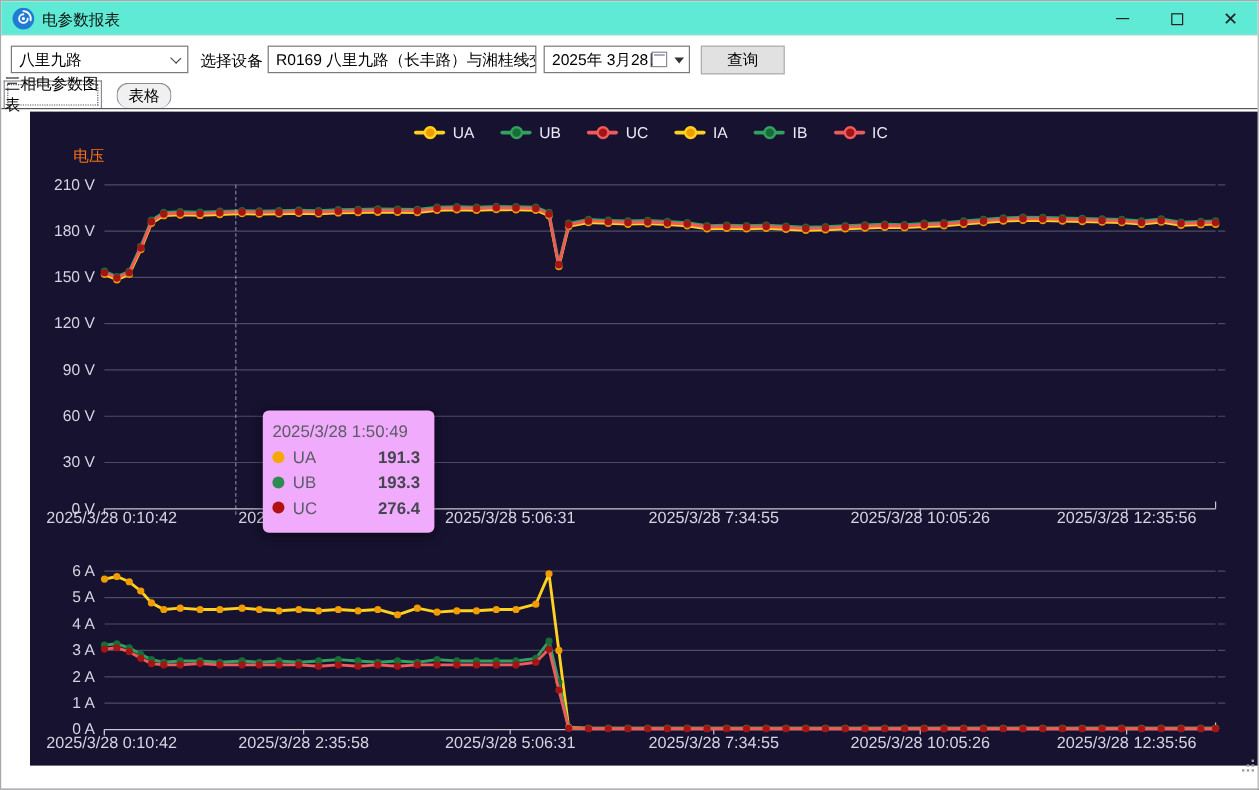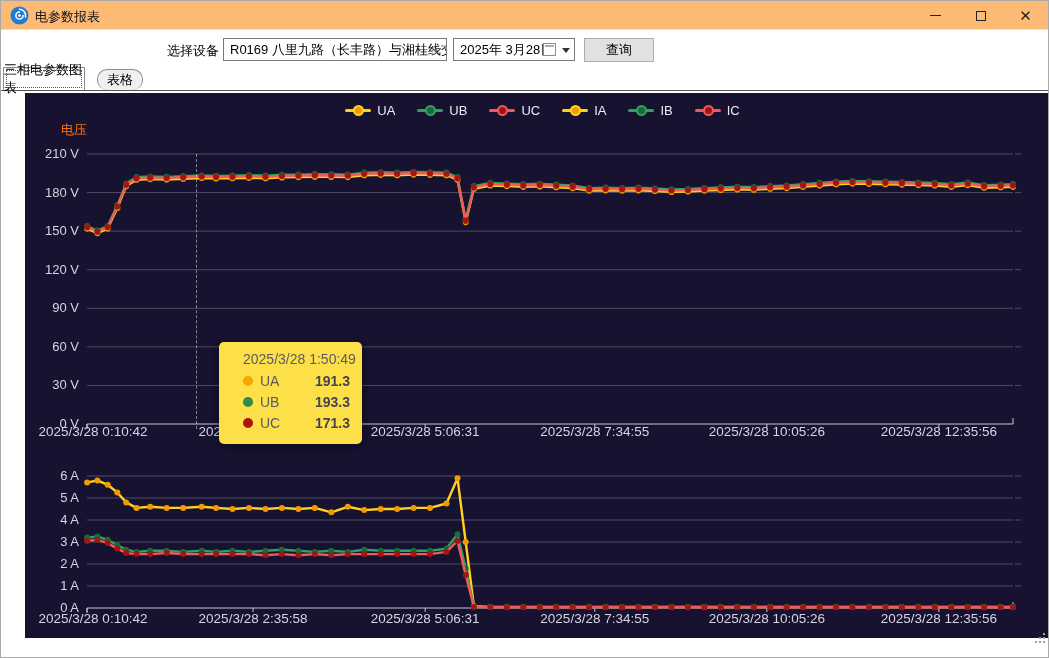--- a/index.html
+++ b/index.html
@@ -1,21 +1,21 @@
 <!DOCTYPE html>
 <html><head>
 <meta charset="utf-8">
 <style>
   * { margin:0; padding:0; box-sizing:border-box; }
   html,body { width:1049px; height:658px; overflow:hidden; }
   body { font-family:"Liberation Sans","DejaVu Sans",sans-serif; background:#f0f0f0; }
   .window { position:relative; width:1049px; height:658px; background:#ffffff; border:1px solid #a9a9a9; overflow:hidden; }
 
   
-  .titlebar { position:absolute; top:0; left:0; right:0; height:29px; background:#fdba74; border-bottom:1px solid #e3e3e3; }
+  .titlebar { position:absolute; top:0; left:0; right:0; height:29px; background:#5eead4; border-bottom:1px solid #e3e3e3; }
   .app-icon { position:absolute; left:9px; top:5px; width:19px; height:19px; }
   .title-text { position:absolute; left:34px; top:7px; font-size:13px; color:#111; }
   .win-btn { position:absolute; top:0; width:45px; height:29px; display:flex; align-items:center; justify-content:center; color:#222; cursor:pointer; }
   .btn-min { right:90px; } .btn-max { right:45px; } .btn-close { right:0; font-size:15px; }
   .min-glyph { display:block; width:11px; height:1px; background:#222; }
   .max-glyph { display:block; width:10px; height:10px; border:1px solid #222; }
 
   
   .toolbar { position:absolute; top:30px; left:0; right:0; height:36px; background:#ffffff; }
   .combo { position:absolute; top:7px; height:23px; background:#fff; border:1px solid #7a7a7a; font-size:13px; color:#000; display:flex; align-items:center; padding:0 20px 0 6px; cursor:default; }
@@ -44,21 +44,21 @@
   .legend-swatch { position:relative; width:26px; height:3px; border-radius:2px; }
   .legend-swatch i { position:absolute; left:8px; top:-4px; width:11px; height:11px; border-radius:50%; }
   .legend-label { font-size:13px; color:#eceaf4; }
   .chart-title { position:absolute; left:36px; top:28px; font-size:13px; color:#f97316; }
   svg.chart { position:absolute; left:0; overflow:visible; }
   #chart-voltage { top:40px; }
   #chart-current { top:370px; }
 
   .crosshair { position:absolute; left:171px; top:61px; height:275px; width:0; border-left:1px dashed rgba(220,220,235,0.55); }
 
-  .tooltip { position:absolute; left:194px; top:249px; width:143px; background:#fde047; border-radius:5px; box-shadow:0 2px 10px rgba(0,0,0,0.45); padding:9px 12px 8px 24px; z-index:5; }
+  .tooltip { position:absolute; left:194px; top:249px; width:143px; background:#f0abfc; border-radius:5px; box-shadow:0 2px 10px rgba(0,0,0,0.45); padding:9px 12px 8px 8px; z-index:5; }
   .tooltip-time { font-size:14px; color:#5b5b66; margin-bottom:6px; white-space:nowrap; }
   .tooltip-row { display:flex; align-items:center; font-size:14px; color:#5b5b66; margin:5px 0; }
   .tooltip-row .dot { width:10px; height:10px; border-radius:50%; margin-right:7px; flex:0 0 auto; }
   .tooltip-row .val { margin-left:auto; font-weight:bold; color:#454550; }
 
   
   .bottom-strip { position:absolute; left:0; right:0; bottom:0; height:13px; background:#f0f0f0; border-top:1px solid #d8d8d8; overflow:hidden; }
   .bottom-strip .clipped { position:absolute; top:3px; left:2px; font-size:14px; color:#333; white-space:nowrap; letter-spacing:1px; }
   .resize-grip { position:absolute; right:3px; bottom:14px; width:10px; height:10px; }
   .resize-grip i { position:absolute; width:2px; height:2px; background:#a0a0a0; box-shadow:0 0 0 0 #a0a0a0; }
@@ -83,20 +83,24 @@
       </div>
     <div class="win-btn btn-max">
         <span class="max-glyph"></span>
       </div>
     <div class="win-btn btn-close">
         <span>✕</span>
       </div>
   </div>
 
   <div class="toolbar">
+    <div class="combo combo-area">
+      <span>八里九路</span>
+      <span class="chev"></span>
+    </div>
     <span class="lbl-device">选择设备</span>
     <div class="combo combo-device">
       <span>R0169 八里九路（长丰路）与湘桂线交</span>
       <span class="chev"></span>
     </div>
     <div class="datepicker">
       <span>2025年 3月28日</span>
       <span class="dp-cal"></span>
       <span class="dp-arrow"></span>
     </div>
@@ -611,21 +615,21 @@
         <span class="val">191.3</span>
       </div>
       <div class="tooltip-row">
         <span class="dot" style="background: rgb(46, 139, 79);"></span>
         <span>UB</span>
         <span class="val">193.3</span>
       </div>
       <div class="tooltip-row">
         <span class="dot" style="background: rgb(176, 18, 18);"></span>
         <span>UC</span>
-        <span class="val">171.3</span>
+        <span class="val">276.4</span>
       </div>
     </div>
   </div>
 
   <div class="resize-grip">
     <i class="g1"></i>
       <i class="g2"></i>
       <i class="g3"></i>
       <i class="g4"></i>
       <i class="g5"></i>

